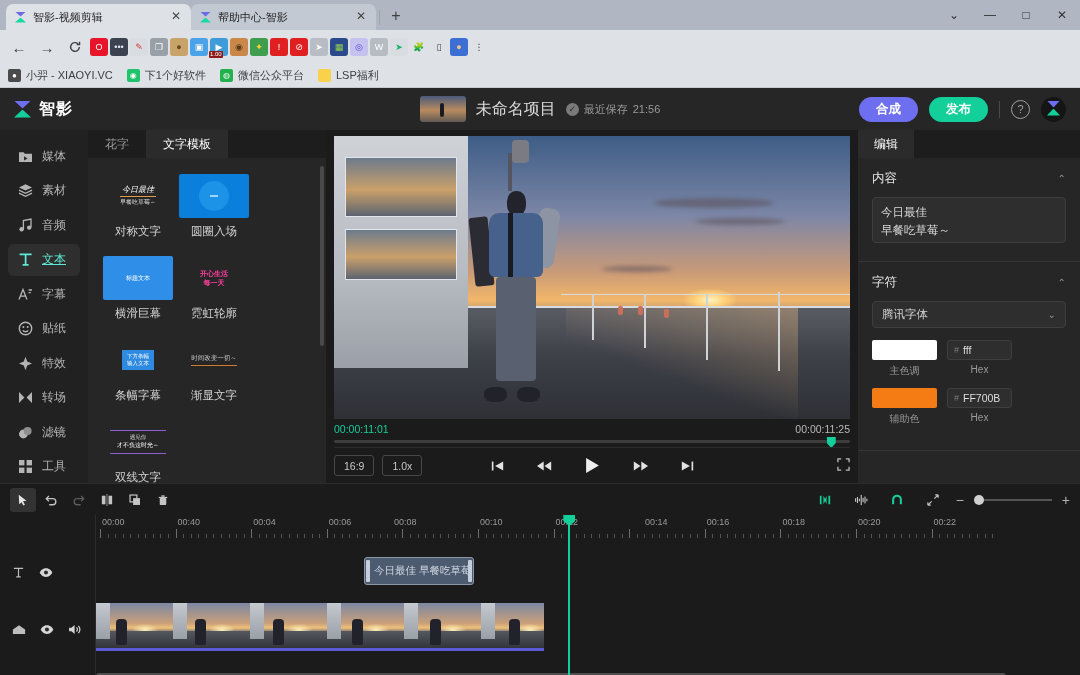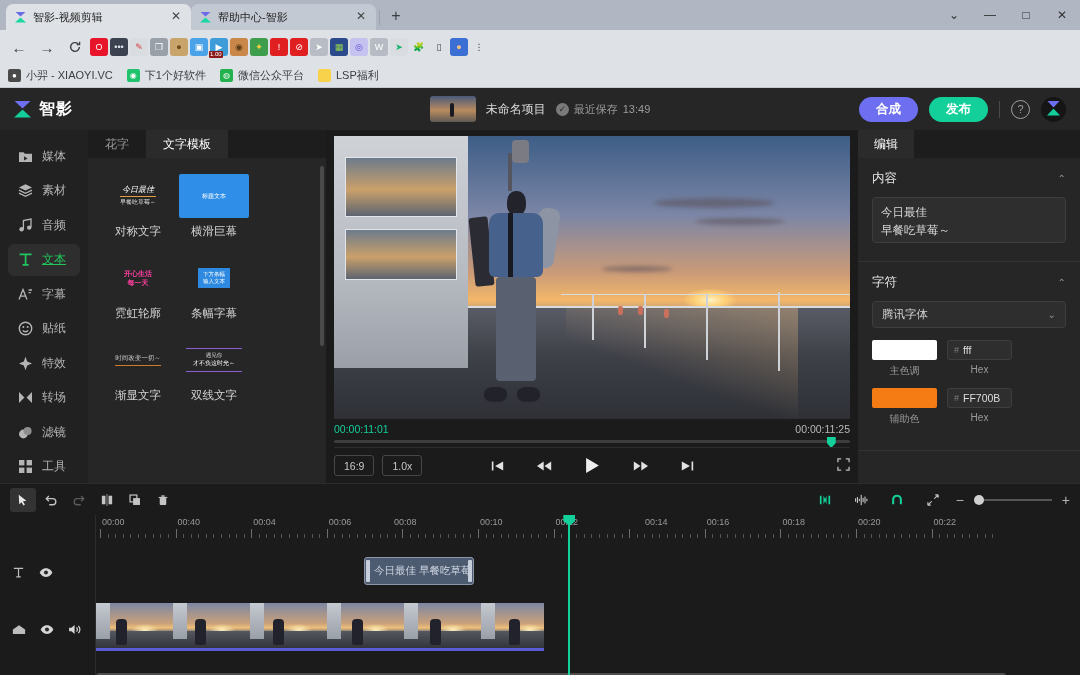--- a/index.html
+++ b/index.html
@@ -133,21 +133,21 @@
   .hdr-center > * { pointer-events: auto; }
   .proj-thumb {
     width: 46px; height: 26px; border-radius: 3px; overflow: hidden;
     background: linear-gradient(180deg,#4a5a7a 0%,#b98b5e 55%,#5f5a55 100%);
     position: relative;
   }
   .proj-thumb::after {
     content:""; position:absolute; left:45%; top:25%; width:4px; height:14px;
     background:#1a1a22; border-radius:2px;
   }
-  .proj-name { color: #dcdcdc; font-size: 12px; }
+  .proj-name { color: #dcdcdc; font-size: 16px; }
   .saved { display: flex; align-items: center; gap: 5px; color: #9a9a9a; font-size: 11px; }
   .check-circ {
     width: 13px; height: 13px; border-radius: 50%; background: #7a7a7a;
     color: #2a2a2a; font-size: 9px; display: flex; align-items: center;
     justify-content: center; line-height: 1;
   }
 
   .hdr-right {
     margin-left: auto; display: flex; align-items: center; gap: 11px;
   }
@@ -185,21 +185,21 @@
   
   .leftnav {
     width: 88px; background: #212121; flex: 0 0 88px;
     padding-top: 10px; display: flex; flex-direction: column; gap: 2px;
   }
   .nav-item {
     height: 36px; margin: 0 8px; border-radius: 6px;
     display: flex; align-items: center; gap: 9px; padding-left: 10px;
     color: #b5b5b5; font-size: 12px; cursor: pointer;
   }
-  .nav-item.active { background: #2e2e2e; color: #22c55e; text-decoration: underline; }
+  .nav-item.active { background: #2e2e2e; color: #5eead4; text-decoration: underline; }
   .nav-ic { width: 15px; height: 15px; display: flex; align-items: center;
             justify-content: center; flex: 0 0 15px; }
   .nav-ic svg { width: 15px; height: 15px; }
 
   
   .tplpanel {
     width: 238px; flex: 0 0 238px; background: #232323;
     display: flex; flex-direction: column; min-height: 0;
   }
   .tpl-tabs { height: 28px; display: flex; background: #1d1d1d; flex: 0 0 28px; }
@@ -521,21 +521,21 @@
     <div class="logo-wrap">
       <span class="logo-mark"></span>
       <span class="logo-text">智影</span>
     </div>
     <div class="hdr-center">
       <div class="proj-thumb"></div>
       <div class="proj-name">未命名项目</div>
       <div class="saved">
         <span class="check-circ">✓</span>
         <span>最近保存</span>
-        <span>13:49</span>
+        <span>21:56</span>
       </div>
     </div>
     <div class="hdr-right">
       <button class="btn-pill btn-compose">合成</button>
       <button class="btn-pill btn-publish">发布</button>
       <span class="hdr-div"></span>
       <span class="help-ic">?</span>
       <span class="avatar-hdr"></span>
     </div>
   </div>
@@ -647,20 +647,28 @@
       <div class="tpl-grid" id="tpl-grid">
         <div class="tpl-scroll"></div>
       <div class="tpl-cell">
             <div class="tpl-thumb">
               <div class="t-sym">
                 <div class="l1">今日最佳</div>
                 <div class="l2">早餐吃草莓～</div>
               </div>
             </div>
             <div class="tpl-label">对称文字</div>
+          </div>
+          <div class="tpl-cell">
+            <div class="tpl-thumb">
+              <div class="t-circ">
+                <i></i>
+              </div>
+            </div>
+            <div class="tpl-label">圆圈入场</div>
           </div>
           <div class="tpl-cell">
             <div class="tpl-thumb">
               <div class="t-slide">
                 <span>标题文本</span>
               </div>
             </div>
             <div class="tpl-label">横滑巨幕</div>
           </div>
           <div class="tpl-cell">

